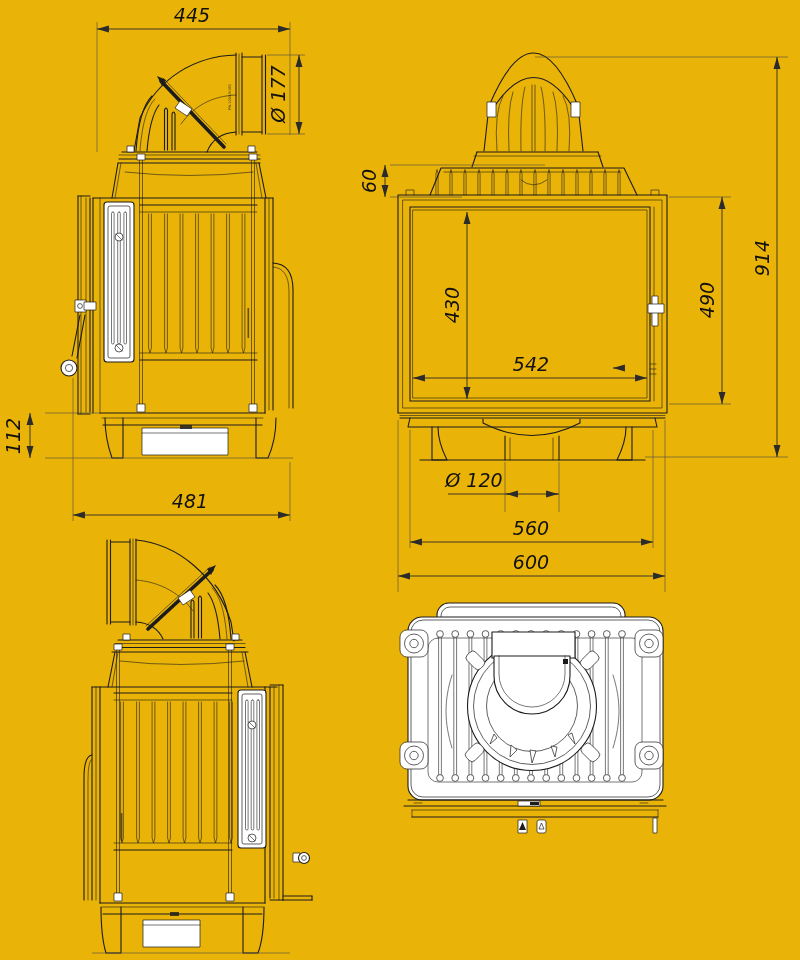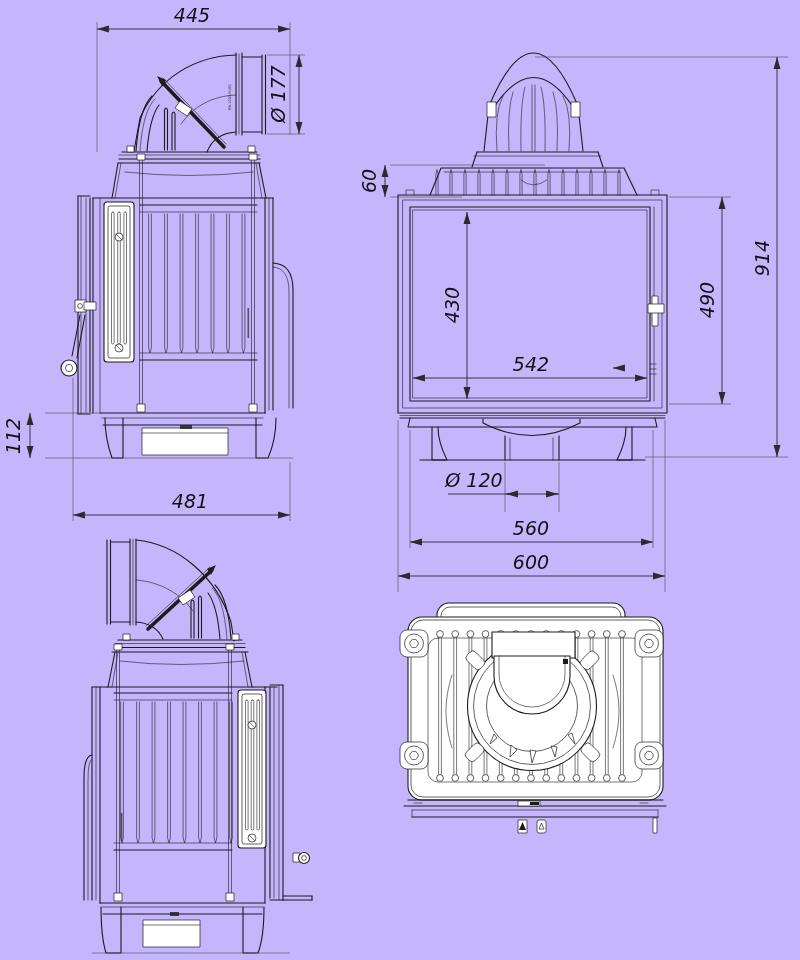--- a/index.html
+++ b/index.html
@@ -1,16 +1,16 @@
 <!DOCTYPE html>
 <html><head>
 <meta charset="utf-8">
 <style>
   html,body{margin:0;padding:0;background:#fff;}
-  .stage{position:relative;width:800px;height:960px;background:#c4b5fd;overflow:hidden;
+  .stage{position:relative;width:800px;height:960px;background:#eab308;overflow:hidden;
          font-family:"DejaVu Sans",sans-serif;}
   svg{display:block}
   .ln{fill:none;stroke:#1c1c1c;stroke-width:1.1;stroke-linecap:round;stroke-linejoin:round;}
   .ln2{fill:none;stroke:#1c1c1c;stroke-width:0.6;stroke-linecap:round;stroke-linejoin:round;}
   .lnW{fill:#ffffff;stroke:#1c1c1c;stroke-width:1.1;stroke-linejoin:round;}
   .lnW2{fill:#ffffff;stroke:#1c1c1c;stroke-width:0.7;stroke-linejoin:round;}
   .thick{fill:none;stroke:#1c1c1c;stroke-width:3.6;stroke-linecap:round;}
   .dim{fill:none;stroke:#2b2b2b;stroke-width:0.9;}
   .ext{fill:none;stroke:#4a4a4a;stroke-width:0.6;}
   .dark{fill:#1c1c1c;stroke:none;}

